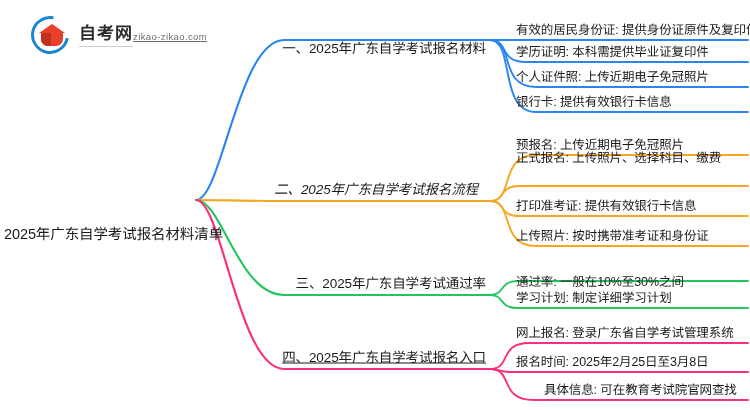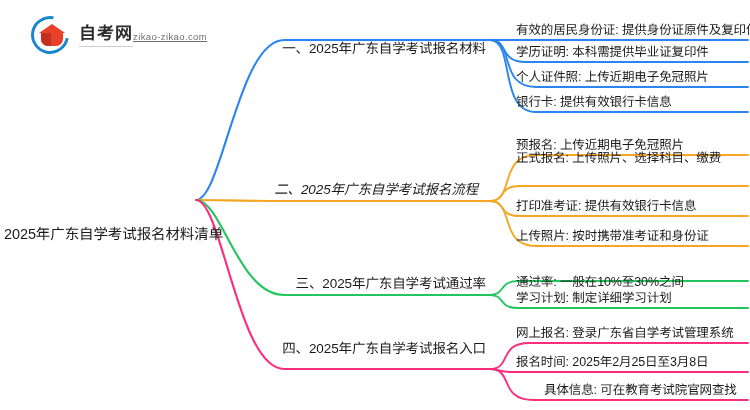--- a/index.html
+++ b/index.html
@@ -155,19 +155,19 @@
       <div class="node leaf-node" style="top: 87px; left: 514px;">个人证件照: 上传近期电子免冠照片</div>
       <div class="node leaf-node" style="top: 112px; left: 514px;">银行卡: 提供有效银行卡信息</div>
       <div class="node branch-node" style="top: 201px; left: 232px; width: 246px; font-style: italic;">二、2025年广东自学考试报名流程</div>
       <div class="node leaf-node" style="top: 155px; left: 514px;">预报名: 上传近期电子免冠照片</div>
       <div class="node leaf-node" style="top: 168px; left: 514px;">正式报名: 上传照片、选择科目、缴费</div>
       <div class="node leaf-node" style="top: 216px; left: 514px;">打印准考证: 提供有效银行卡信息</div>
       <div class="node leaf-node" style="top: 246px; left: 514px;">上传照片: 按时携带准考证和身份证</div>
       <div class="node branch-node" style="top: 295px; left: 240px; width: 246px;">三、2025年广东自学考试通过率</div>
       <div class="node leaf-node" style="top: 292px; left: 514px;">通过率: 一般在10%至30%之间</div>
       <div class="node leaf-node" style="top: 308px; left: 514px;">学习计划: 制定详细学习计划</div>
-      <div class="node branch-node" style="top: 360px; left: 240px; width: 246px;">四、2025年广东自学考试报名入口</div>
+      <div class="node branch-node" style="top: 369px; left: 240px; width: 246px; text-decoration: underline;">四、2025年广东自学考试报名入口</div>
       <div class="node leaf-node" style="top: 343px; left: 514px;">网上报名: 登录广东省自学考试管理系统</div>
       <div class="node leaf-node" style="top: 372px; left: 514px;">报名时间: 2025年2月25日至3月8日</div>
       <div class="node leaf-node" style="top: 400px; left: 542px;">具体信息: 可在教育考试院官网查找</div>
     </div>
 
 </div>
 
 </body></html>

